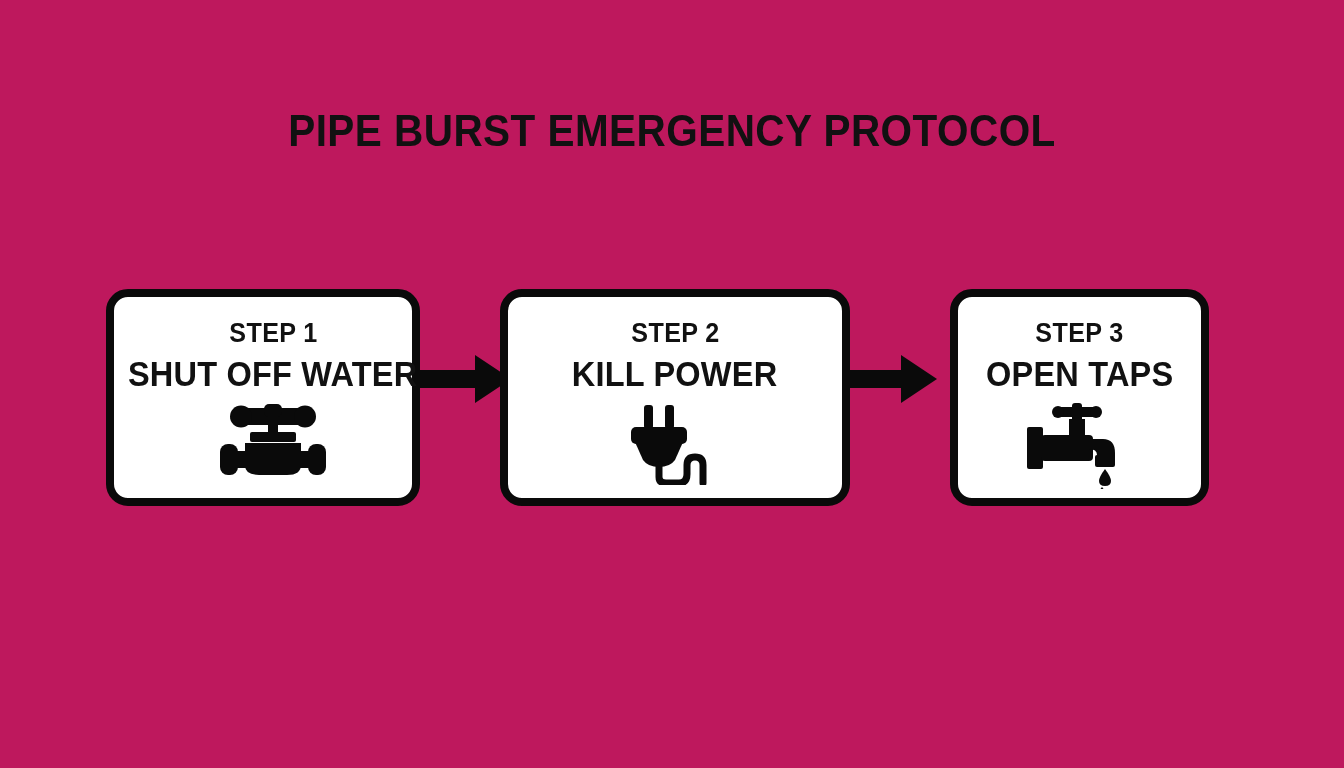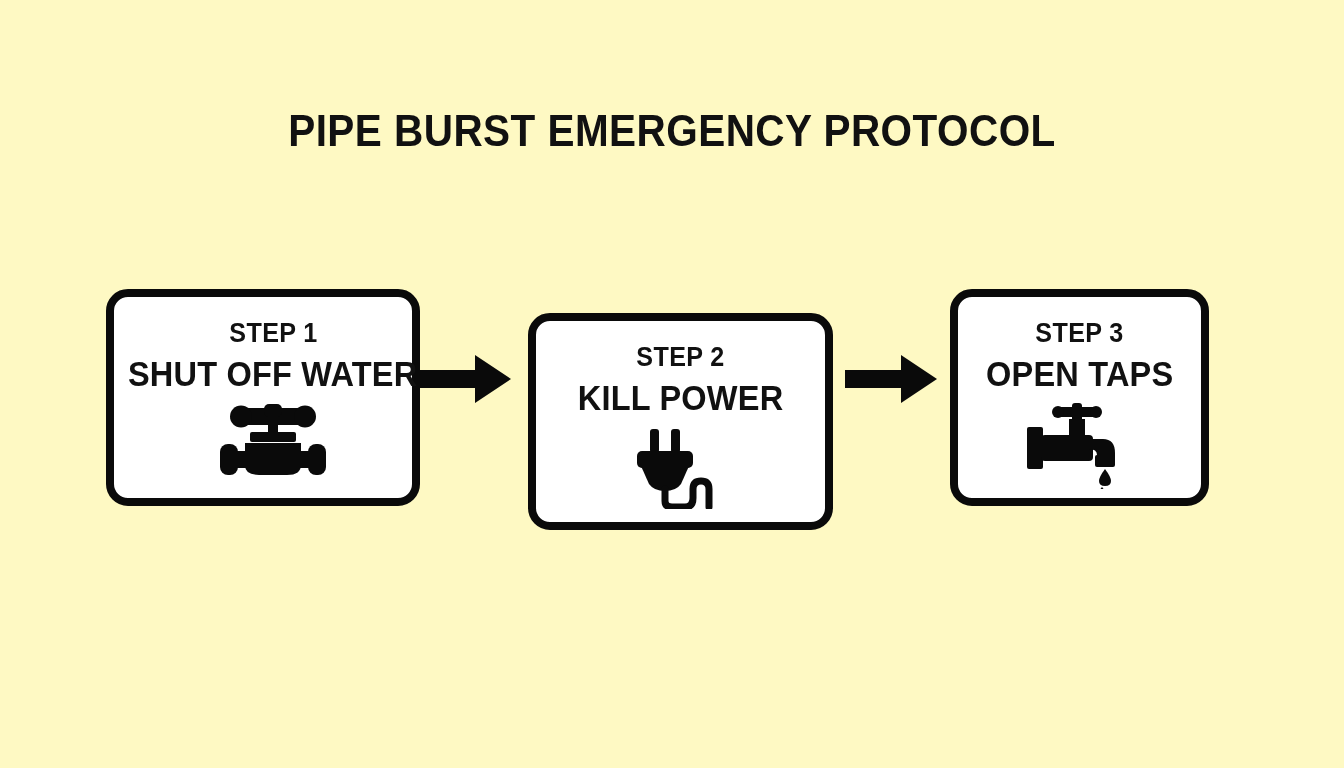--- a/index.html
+++ b/index.html
@@ -11,21 +11,21 @@
     height: 768px;
     background: #fcfdfd;
     font-family: "Liberation Sans", sans-serif;
     overflow: hidden;
   }
 
   #canvas {
     position: relative;
     width: 1344px;
     height: 768px;
-    background: #fef9c3;
+    background: #be185d;
     text-decoration: underline;
   }
 
   
   #diagram-title {
     position: absolute;
     top: 105px;
     left: 0;
     width: 1344px;
     text-align: center;
@@ -47,21 +47,21 @@
     height: 217px;
     box-sizing: border-box;
     border: 8px solid #0a0a0a;
     border-radius: 22px;
     background: #ffffff;
     display: flex;
     flex-direction: column;
     align-items: center;
   }
   #step-box-1 { left: 106px;  width: 314px; padding-left: 20px; }
-  #step-box-2 { left: 528px; width: 305px; margin-top: 24px; }
+  #step-box-2 { left: 500px; width: 350px; }
   #step-box-3 { left: 950px; width: 259px; }
 
   .step-number {
     margin-top: 22px;
     font-family: "Liberation Sans Narrow", "Liberation Sans", sans-serif;
     font-size: 27px;
     font-weight: bold;
     letter-spacing: 0.4px;
     color: #111111;
     line-height: 28px;

